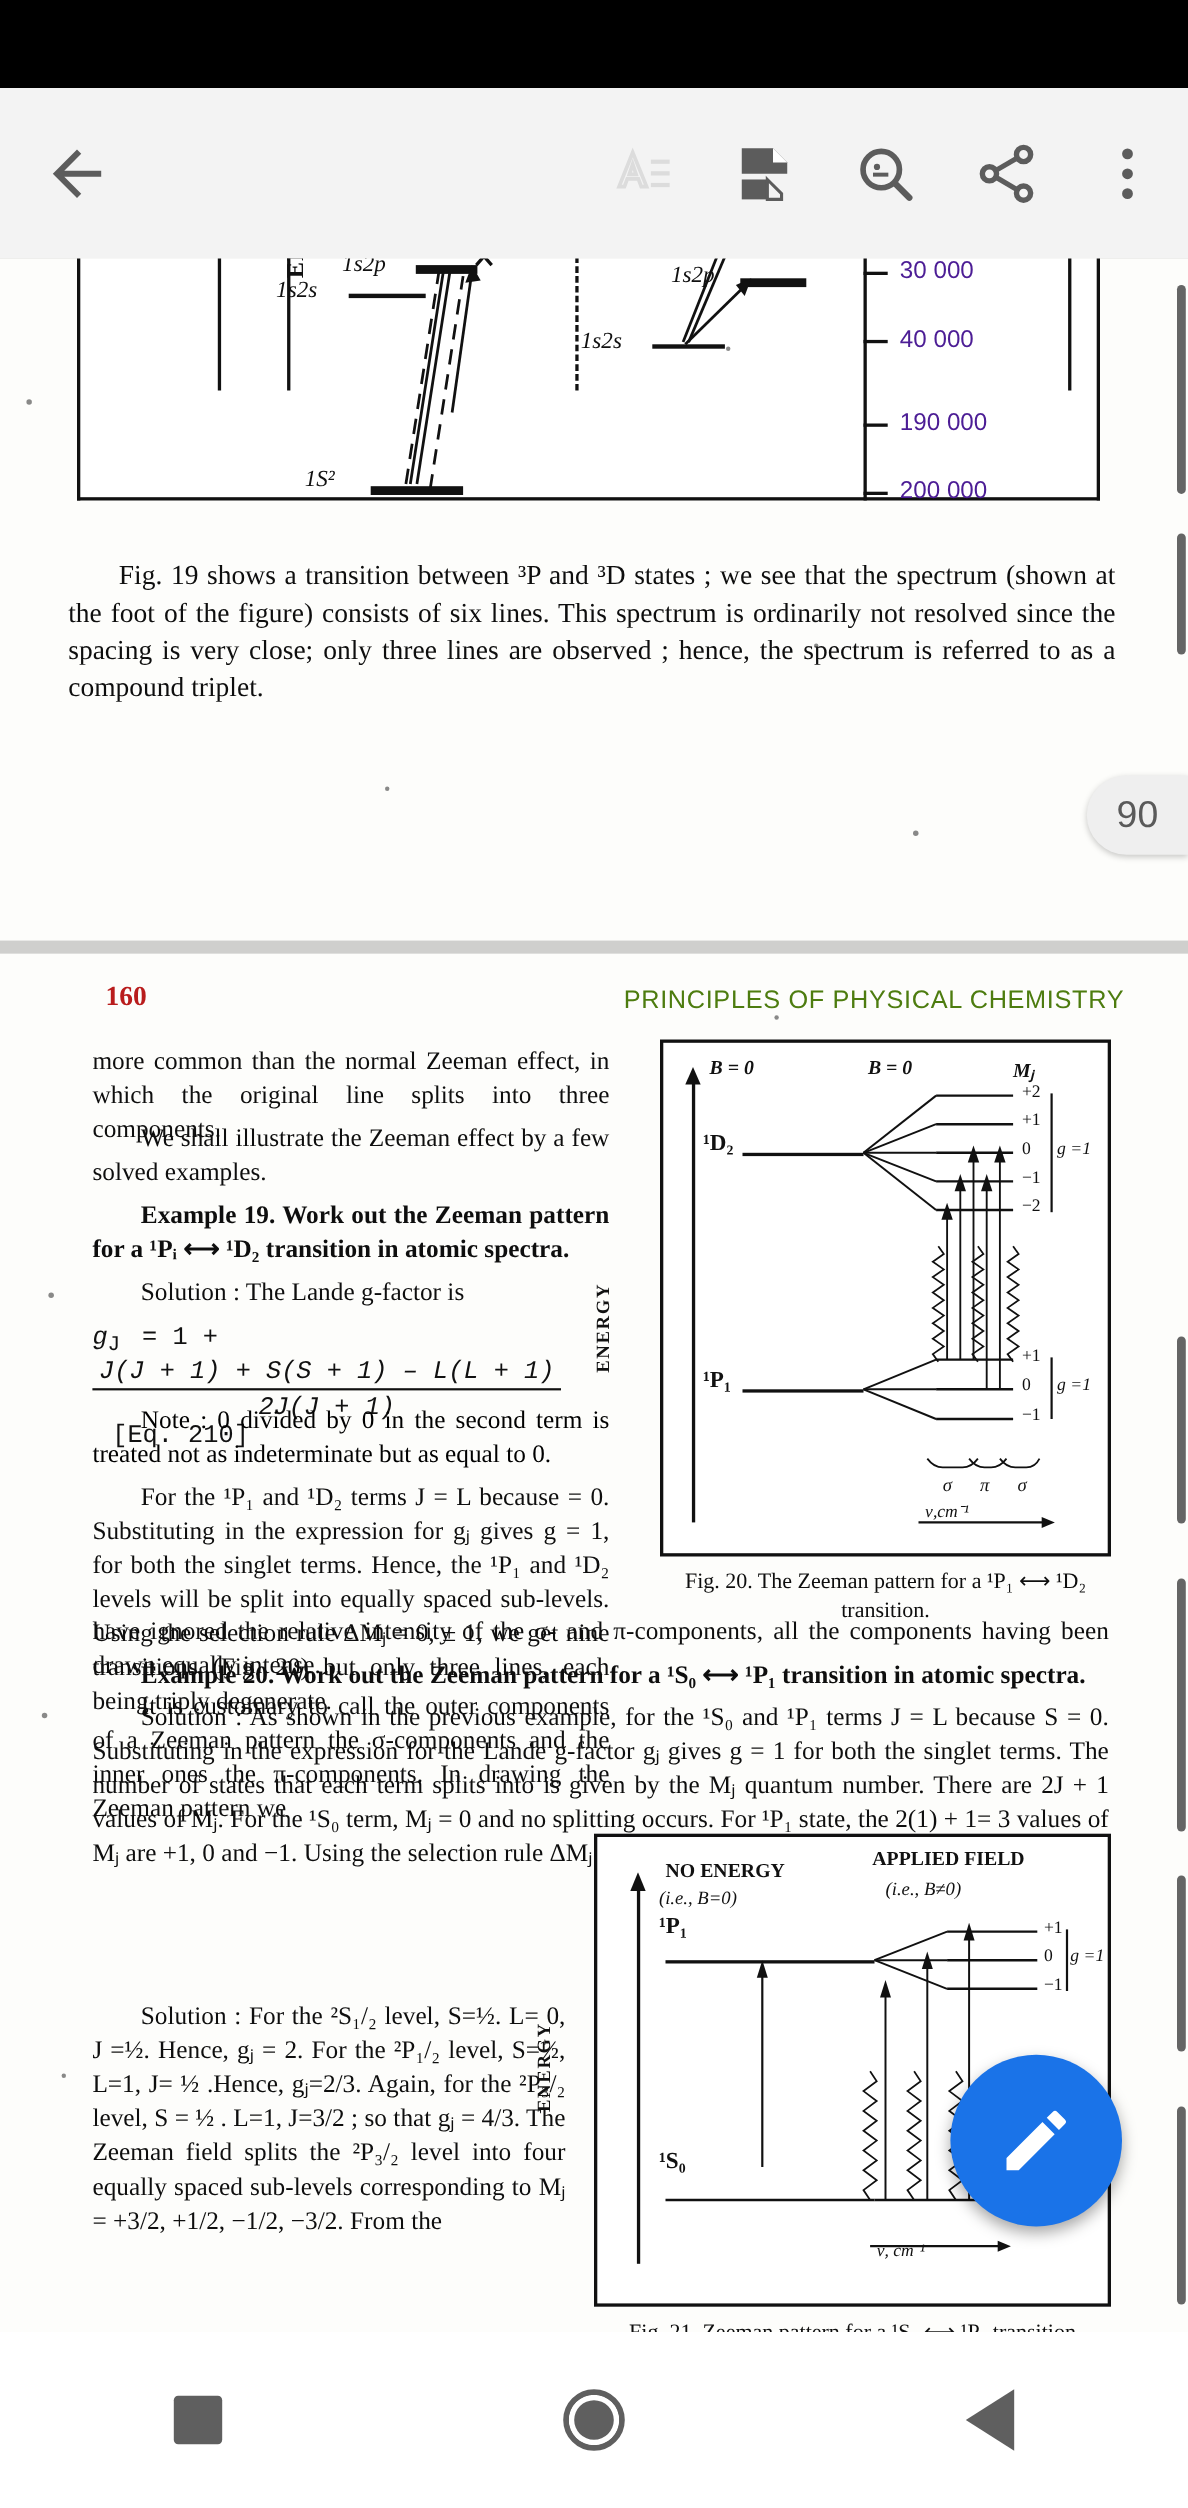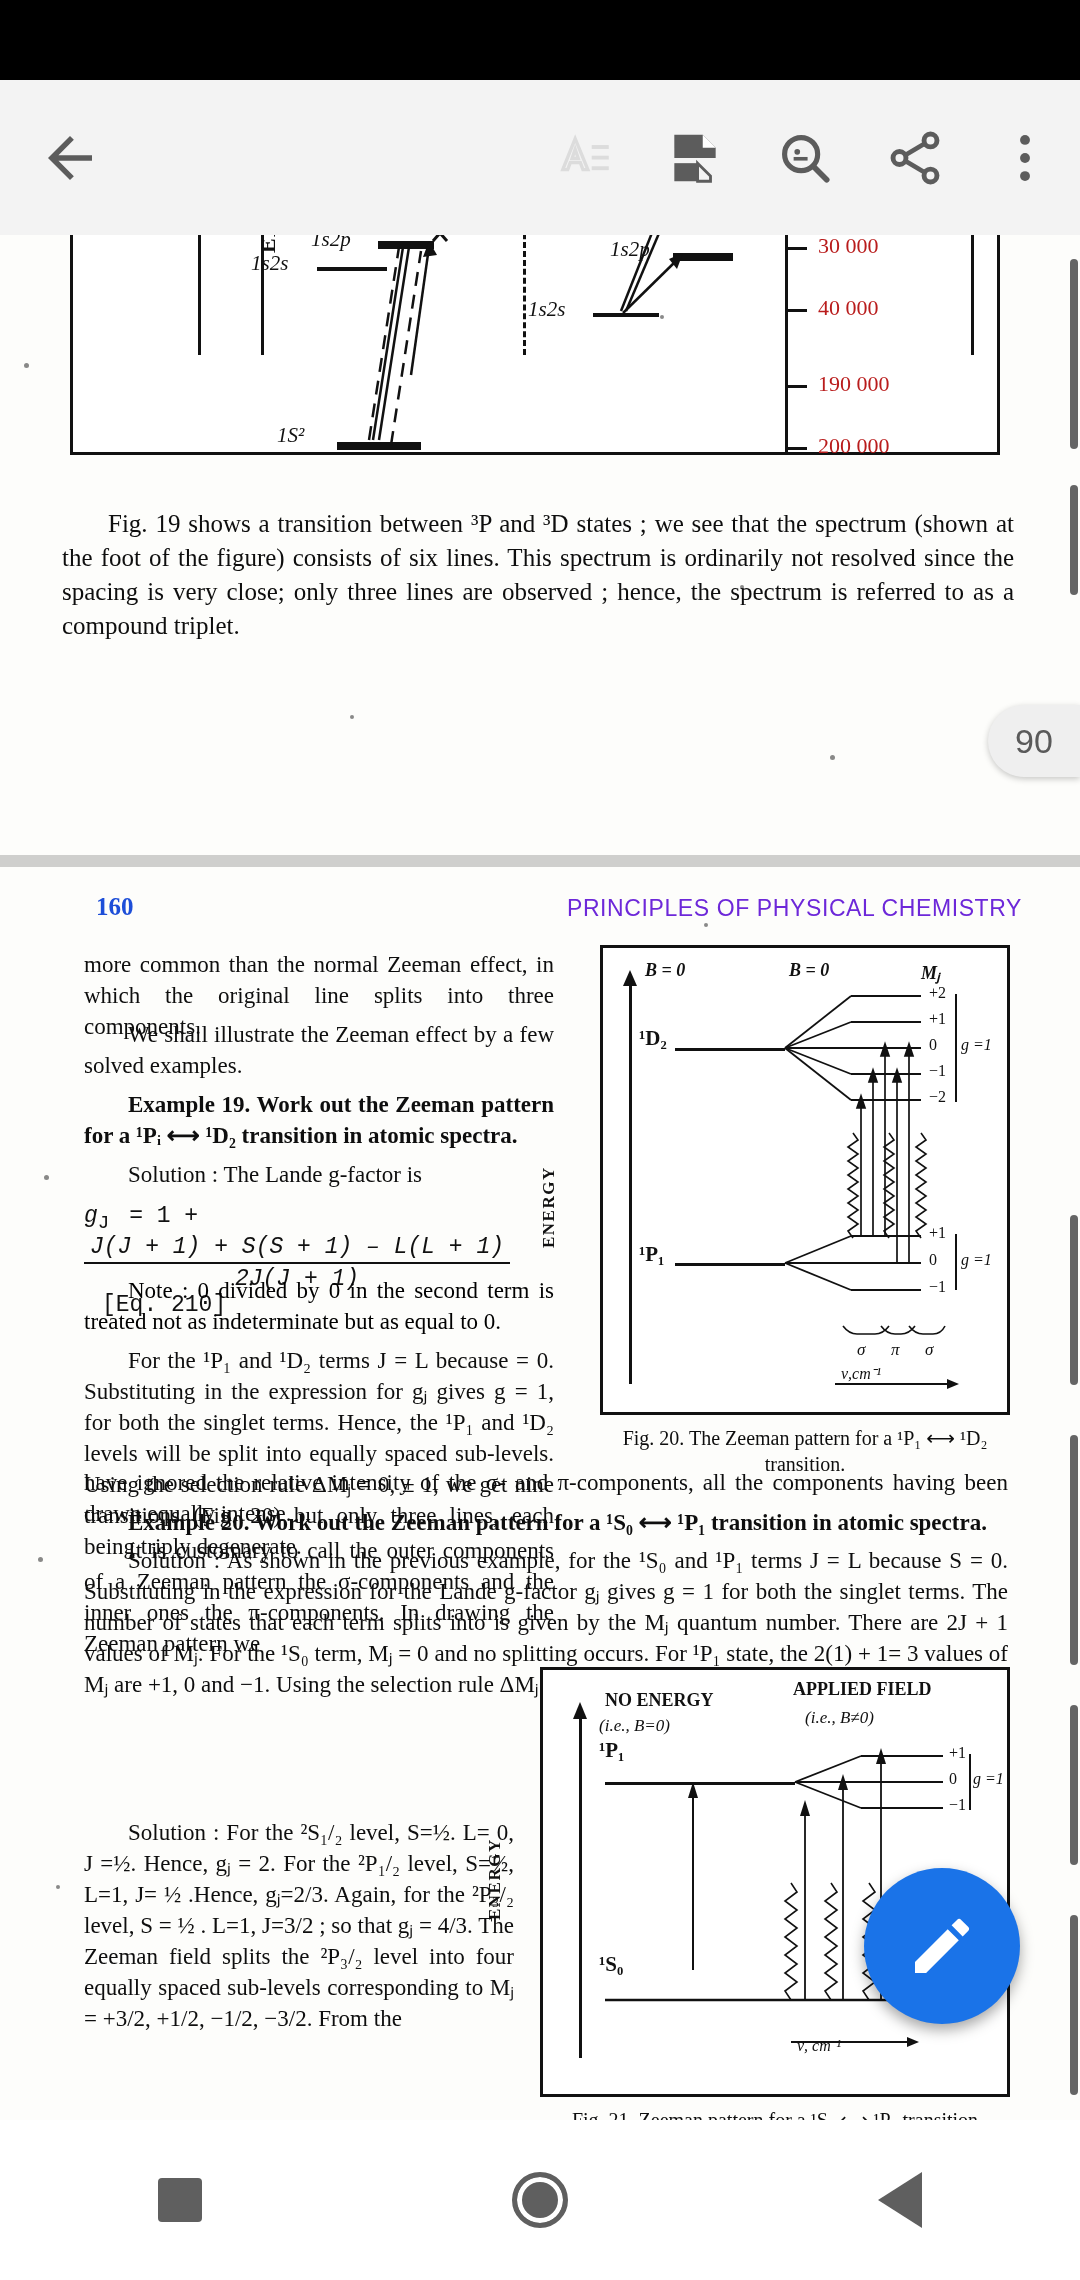--- a/index.html
+++ b/index.html
@@ -57,36 +57,36 @@
   .lvl.thick { height:8px; }
   .lbl {
     position:absolute; font-family:"Liberation Serif", serif;
     font-style:italic; color:#111; white-space:nowrap;
   }
   .lbl-up {
     position:absolute; font-family:"Liberation Serif", serif;
     font-weight:bold; color:#111; white-space:nowrap;
     transform:rotate(-90deg); transform-origin:left top; letter-spacing:1px;
   }
-  .tickrow { position:absolute; font-family:Liberation Serif, serif; color:#b91c1c; white-space:nowrap; }
+  .tickrow { position:absolute; font-family:Liberation Sans, sans-serif; color:#4c1d95; white-space:nowrap; }
   .tickdash { position:absolute; width:22px; height:3px; background:#111; }
 
   .figcaption {
     position:absolute; font-family:"Liberation Serif", serif;
     color:#111; font-size:21px; white-space:nowrap;
   }
 
   .bodytext {
     position:absolute; font-family:"Liberation Serif", serif;
     color:#0e0e0e; font-size:25px; line-height:34px; text-align:justify;
   }
 
   
-  .pg-num { position:absolute; font-family:"Liberation Serif", serif; font-weight:bold; font-size:25px; color:#1d4ed8; }
-  .pg-run { position:absolute; font-family:"Liberation Sans", sans-serif; font-size:23px; color:#6d28d9; letter-spacing:.6px; }
+  .pg-num { position:absolute; font-family:"Liberation Serif", serif; font-weight:bold; font-size:25px; color:#b91c1c; }
+  .pg-run { position:absolute; font-family:"Liberation Sans", sans-serif; font-size:23px; color:#4d7c0f; letter-spacing:.6px; }
 
   .col { position:absolute; font-family:"Liberation Serif", serif; color:#0e0e0e; font-size:23px; line-height:31px; }
 
   
   .fig20box { position:absolute; border:3px solid #111; background:#fff; }
   .fig21box { position:absolute; border:3px solid #111; background:#fff; }
 
   .flab { position:absolute; font-family:"Liberation Serif", serif; color:#111; white-space:nowrap; }
   .fbold { font-weight:bold; }
   .fital { font-style:italic; }

